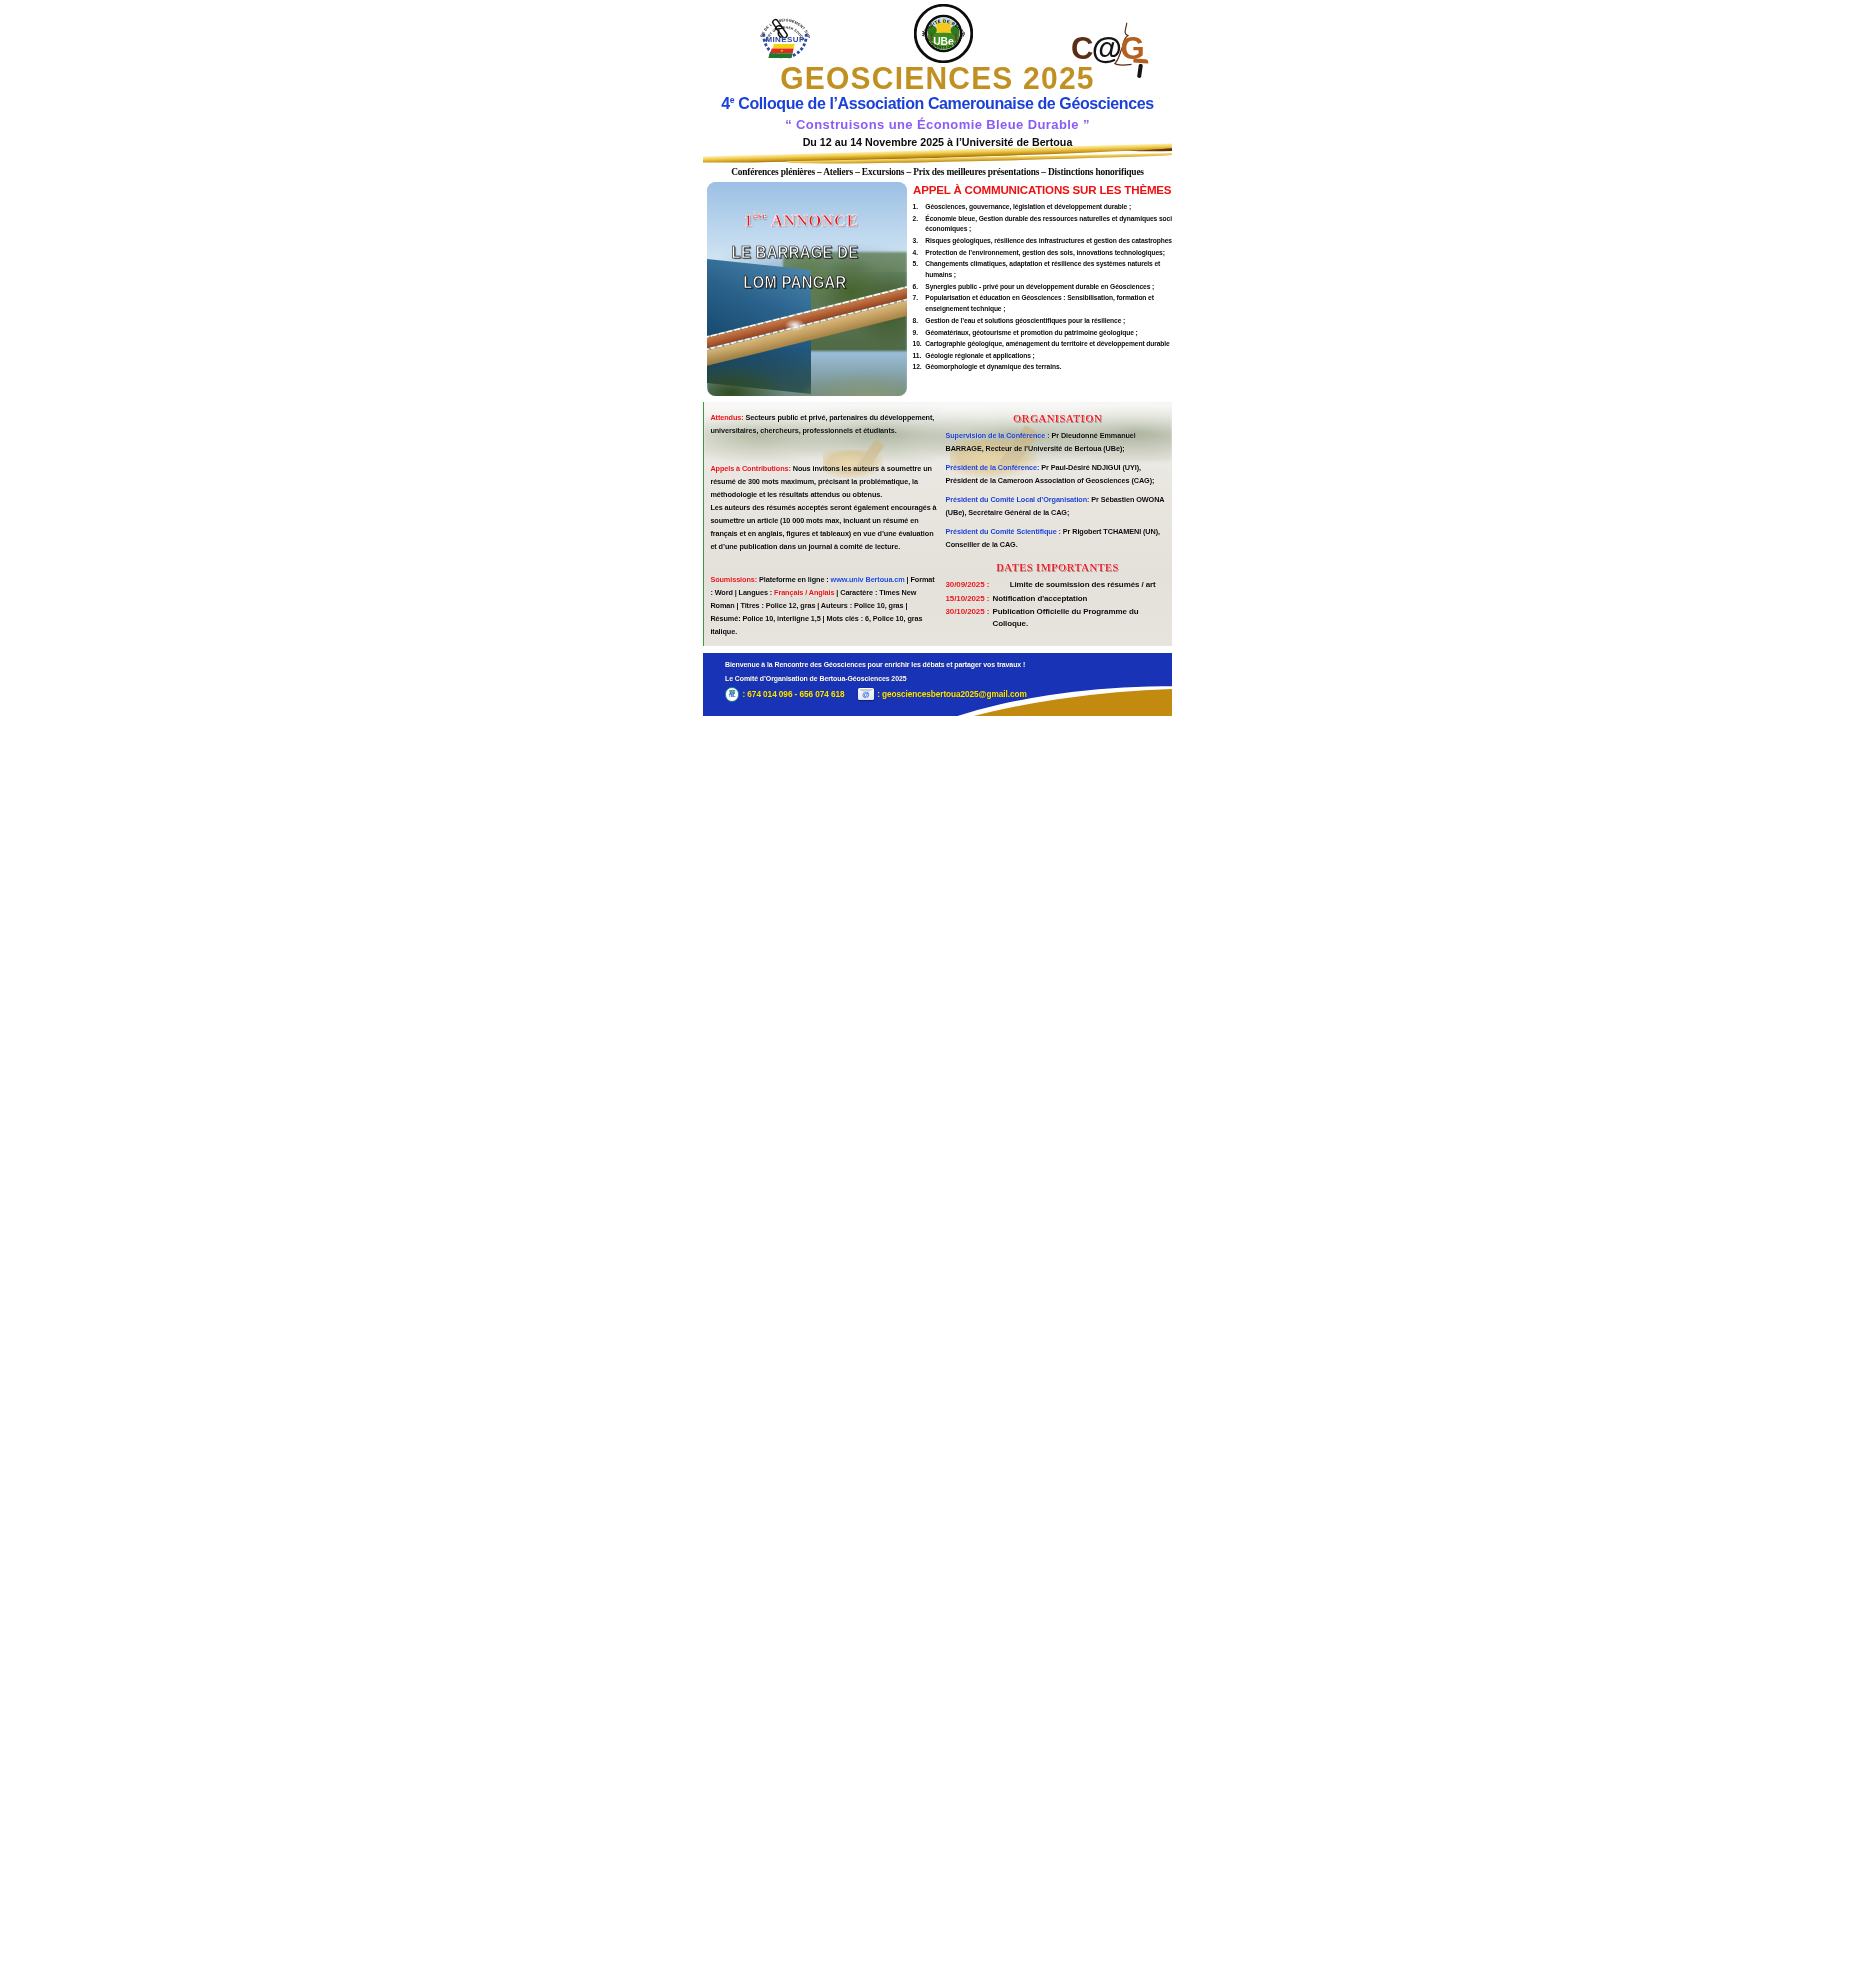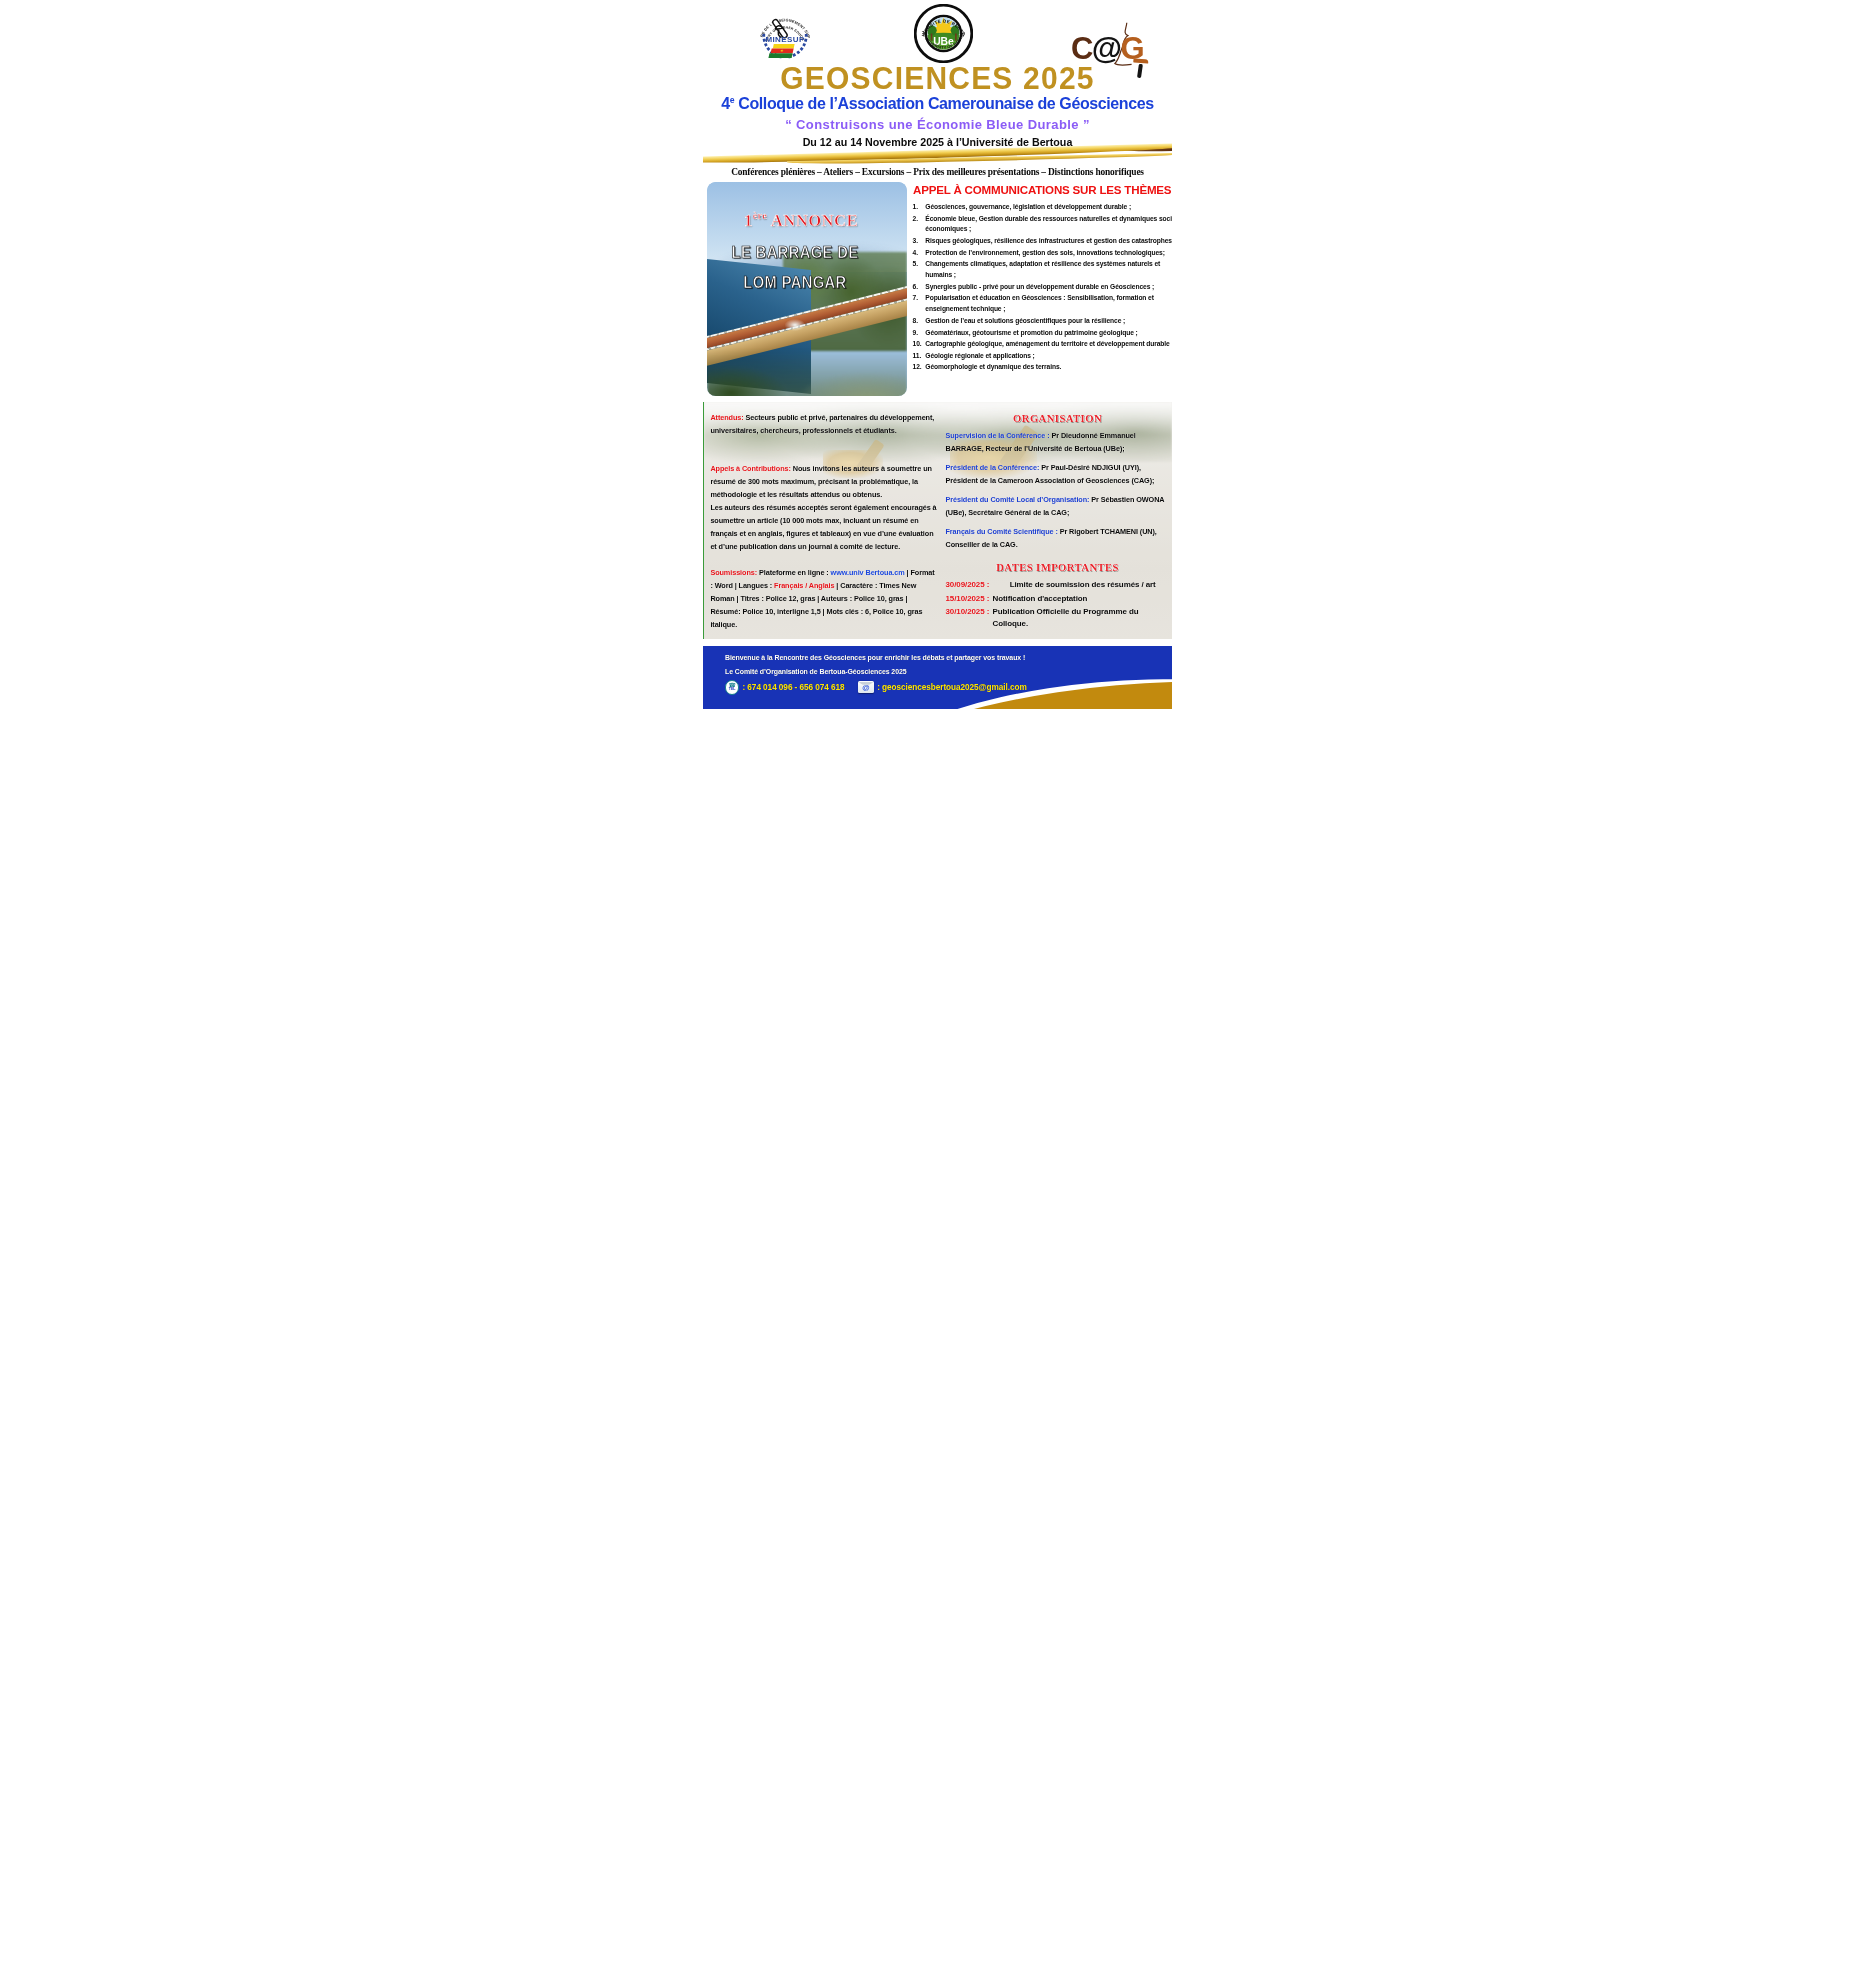--- a/index.html
+++ b/index.html
@@ -90,21 +90,21 @@
   .mn-wash { position:absolute; inset:0; background:rgba(255,255,255,.38); }
   .mining-cols { position:relative; z-index:2; display:flex; gap:7.1px; padding:10.3px 2.4px 7.1px 6.4px; }
   .mn-left { flex:0 0 228px; }
   .mn-right { flex:1 1 auto; }
 
   .mn-left p, .mn-right p { font-size:7.3px; font-weight:800; color:#0a0a0a; letter-spacing:-0.1px; line-height:1.78; text-shadow:0.4px 0.4px 0 rgba(255,255,255,.55); }
   .lab-red { color:#e8141b; }
   .seg-red { color:#e8141b;margin-top:17px; }
   .seg-blue { color:#1d49dd; }
   .mn-left .p-attendus { margin-bottom:25px; }
-  .mn-left .p-appels2 { margin-bottom:13px; }
+  .mn-left .p-appels2 { margin-bottom:20px; }
 
   .org-head, .dates-head { font-family:"Liberation Serif", serif; font-weight:700; color:#e8232a; font-size:10.7px; letter-spacing:0.4px; text-align:center;
     text-shadow:-0.4px -0.4px 0 #fff, 0.4px -0.4px 0 #fff, -0.4px 0.4px 0 #fff, 0.8px 0.8px 0.4px rgba(0,0,0,.35); margin-bottom:5.6px; }
   .mn-right .entry { margin-bottom:6px; }
   .mn-right .entry .org-label { color:#1d3fd0; }
   .dates-head { margin-top:9.5px; }
   .date-row { position:relative; padding-left:47px; font-size:8px; font-weight:800; letter-spacing:-0.1px; line-height:1.5; color:#0a0a0a; text-shadow:0.4px 0.4px 0 rgba(255,255,255,.55); margin-bottom:1.6px; }
   .date-row .d-date { position:absolute; left:0; color:#e8141b; }
   .date-row.clip { white-space:nowrap; overflow:hidden; margin-right:-3.2px;text-align:center; }
 
@@ -264,21 +264,21 @@
         <p><span class="lab-red">Appels à Contributions:</span> <span>Nous invitons les auteurs à soumettre un résumé de 300 mots maximum, précisant la problématique, la méthodologie et les résultats  attendus ou obtenus.</span></p>
         <p class="p-appels2">Les auteurs des résumés acceptés seront également encouragés à soumettre un article (10 000 mots max, incluant un résumé en français et en anglais, figures et tableaux) en vue d’une évaluation et d’une publication dans un journal à comité de lecture.</p>
         <p><span class="seg-red">Soumissions:</span><span> Plateforme en ligne : </span><span class="seg-blue">www.univ Bertoua.cm</span><span> | Format : Word | Langues : </span><span class="seg-red">Français / Anglais</span><span> | Caractère : Times New Roman | Titres : Police 12, gras | Auteurs : Police 10, gras | Résumé: Police 10, interligne 1,5 | Mots clés : 6, Police 10, gras italique.</span></p>
       </div>
 
       <div class="mn-right">
         <h4 class="org-head">ORGANISATION</h4>
         <p class="entry"><span class="org-label">Supervision de la Conférence : </span><span>Pr Dieudonné Emmanuel BARRAGE, Recteur de l’Université de Bertoua (UBe);</span></p>
         <p class="entry"><span class="org-label">Président de la Conférence: </span><span>Pr Paul-Désiré NDJIGUI (UYI), Président de la Cameroon Association of Geosciences (CAG);</span></p>
         <p class="entry"><span class="org-label">Président du Comité Local d’Organisation: </span><span>Pr Sébastien OWONA (UBe), Secrétaire Général  de la CAG;</span></p>
-        <p class="entry"><span class="org-label">Français du Comité Scientifique : </span><span>Pr Rigobert TCHAMENI (UN), Conseiller de la CAG.</span></p>
+        <p class="entry"><span class="org-label">Président du Comité Scientifique : </span><span>Pr Rigobert TCHAMENI (UN), Conseiller de la CAG.</span></p>
 
         <h4 class="dates-head">DATES IMPORTANTES</h4>
         <div class="date-row clip"><span class="d-date">30/09/2025 :</span><span>Limite de soumission des résumés / art</span></div>
         <div class="date-row"><span class="d-date">15/10/2025 :</span><span>Notification d'acceptation</span></div>
         <div class="date-row"><span class="d-date">30/10/2025 :</span><span>Publication Officielle du Programme du Colloque.</span></div>
       </div>
     </div>
   </section>
 
   <footer class="footer">

